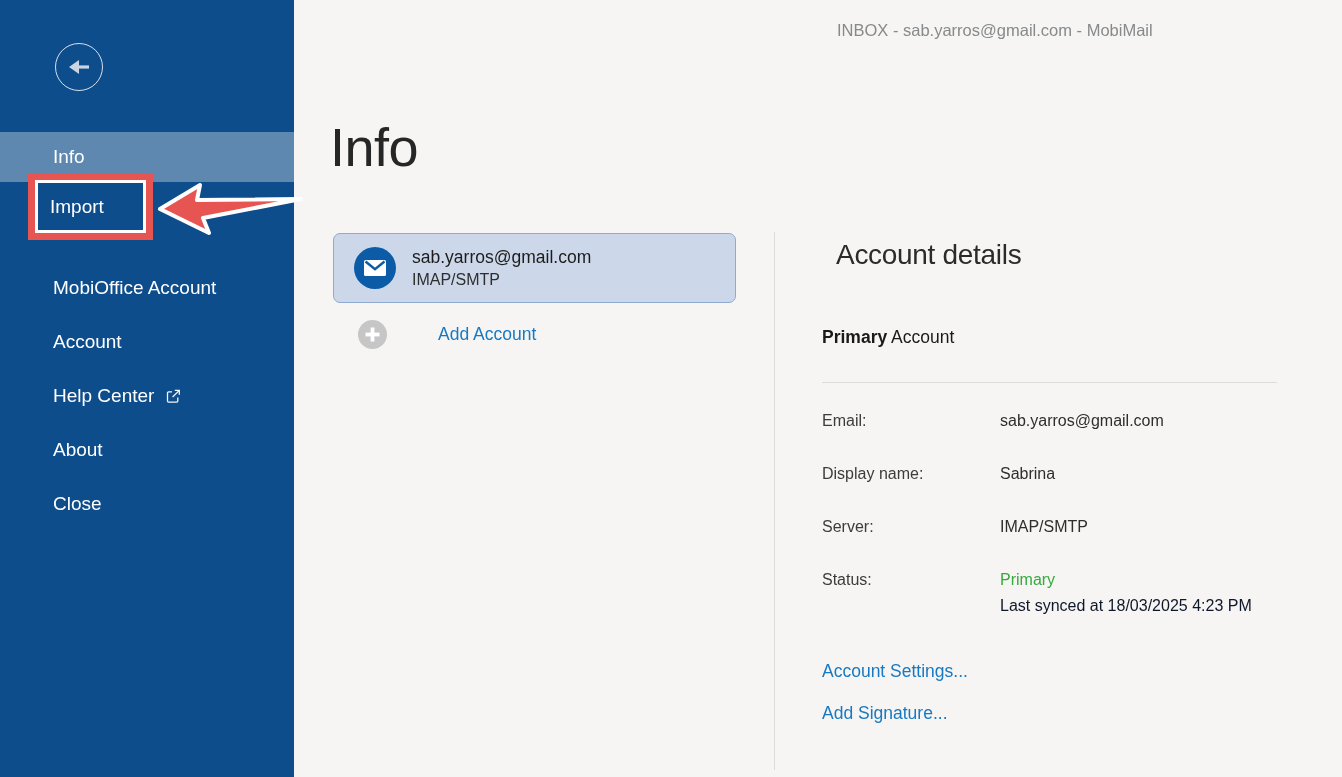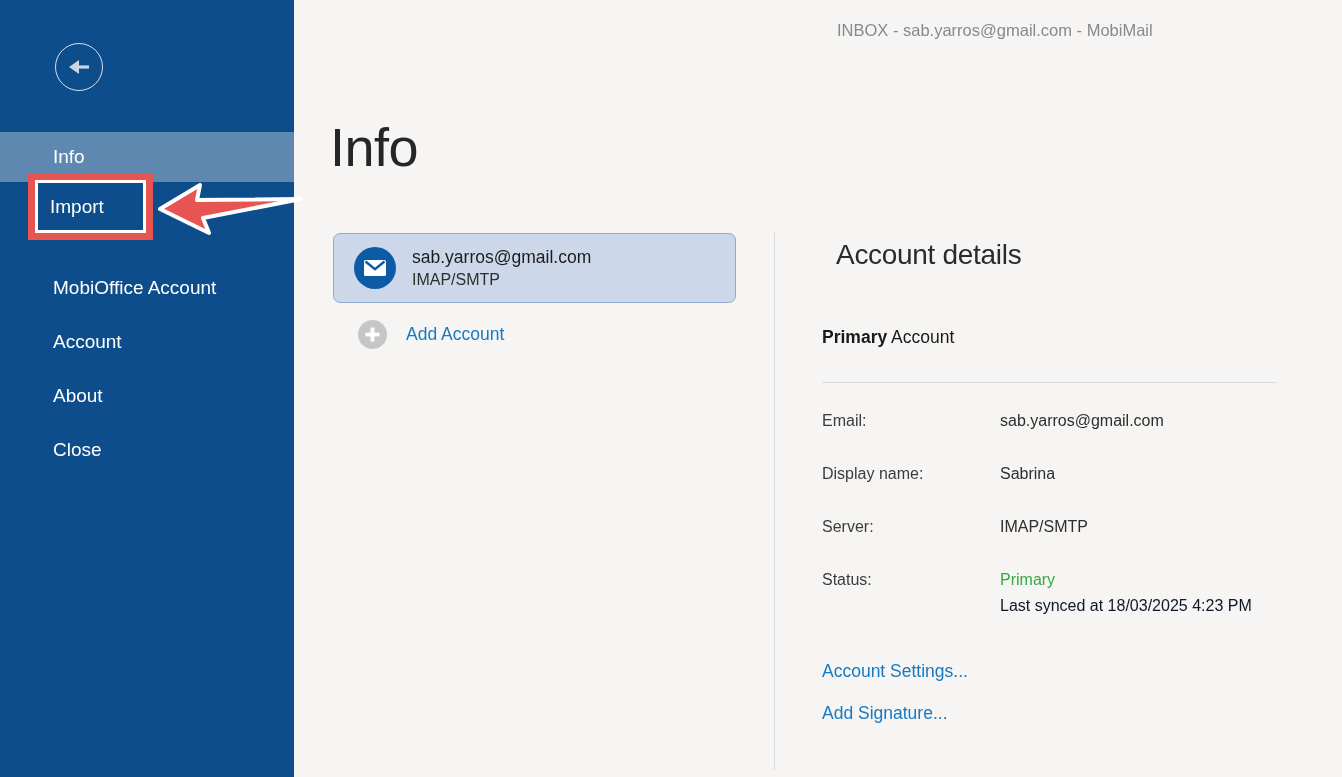--- a/index.html
+++ b/index.html
@@ -101,20 +101,21 @@
   }
   .account-card .acct-protocol {
     position: absolute; left: 78px; top: 37px;
     font-size: 16px; color: #2e2e2e; white-space: nowrap;
   }
 
   .add-account {
     position: absolute; left: 64px; top: 320px;
     display: flex; align-items: center;
     cursor: pointer;
+    gap: 32px;
   }
   .plus-circle {
     width: 29px; height: 29px; border-radius: 50%;
     background: #c6c6c6;
     display: flex; align-items: center; justify-content: center;
   }
   .add-account-label {
     margin-left: 19px;
     font-size: 17.5px; color: #1779c2;
   }
@@ -188,20 +189,30 @@
   </div>
 
   <div class="nav-list">
     <div class="nav-item">
       <span>MobiOffice Account</span>
     </div>
     <div class="nav-item">
       <span>Account</span>
     </div>
     <div class="nav-item">
+      <span>Help Center</span>
+      <span class="ext-icon" style="display:flex;">
+        <svg width="15" height="15" viewBox="0 0 15 15">
+          <path d="M6 2.8 H2.6 A1.1 1.1 0 0 0 1.5 3.9 V12 A1.1 1.1 0 0 0 2.6 13.1 H10.7 A1.1 1.1 0 0 0 11.8 12 V8.6" fill="none" stroke="#ffffff" stroke-width="1.3"></path>
+          <path d="M6.6 8 L13 1.6" fill="none" stroke="#ffffff" stroke-width="1.3"></path>
+          <path d="M8.8 1.3 H13.3 V5.8" fill="none" stroke="#ffffff" stroke-width="1.3"></path>
+        </svg>
+      </span>
+    </div>
+    <div class="nav-item">
       <span>About</span>
     </div>
     <div class="nav-item">
       <span>Close</span>
     </div>
   </div>
 </div>
 
 <div class="annot-arrow">
   <svg width="156" height="66" viewBox="0 0 156 66">

